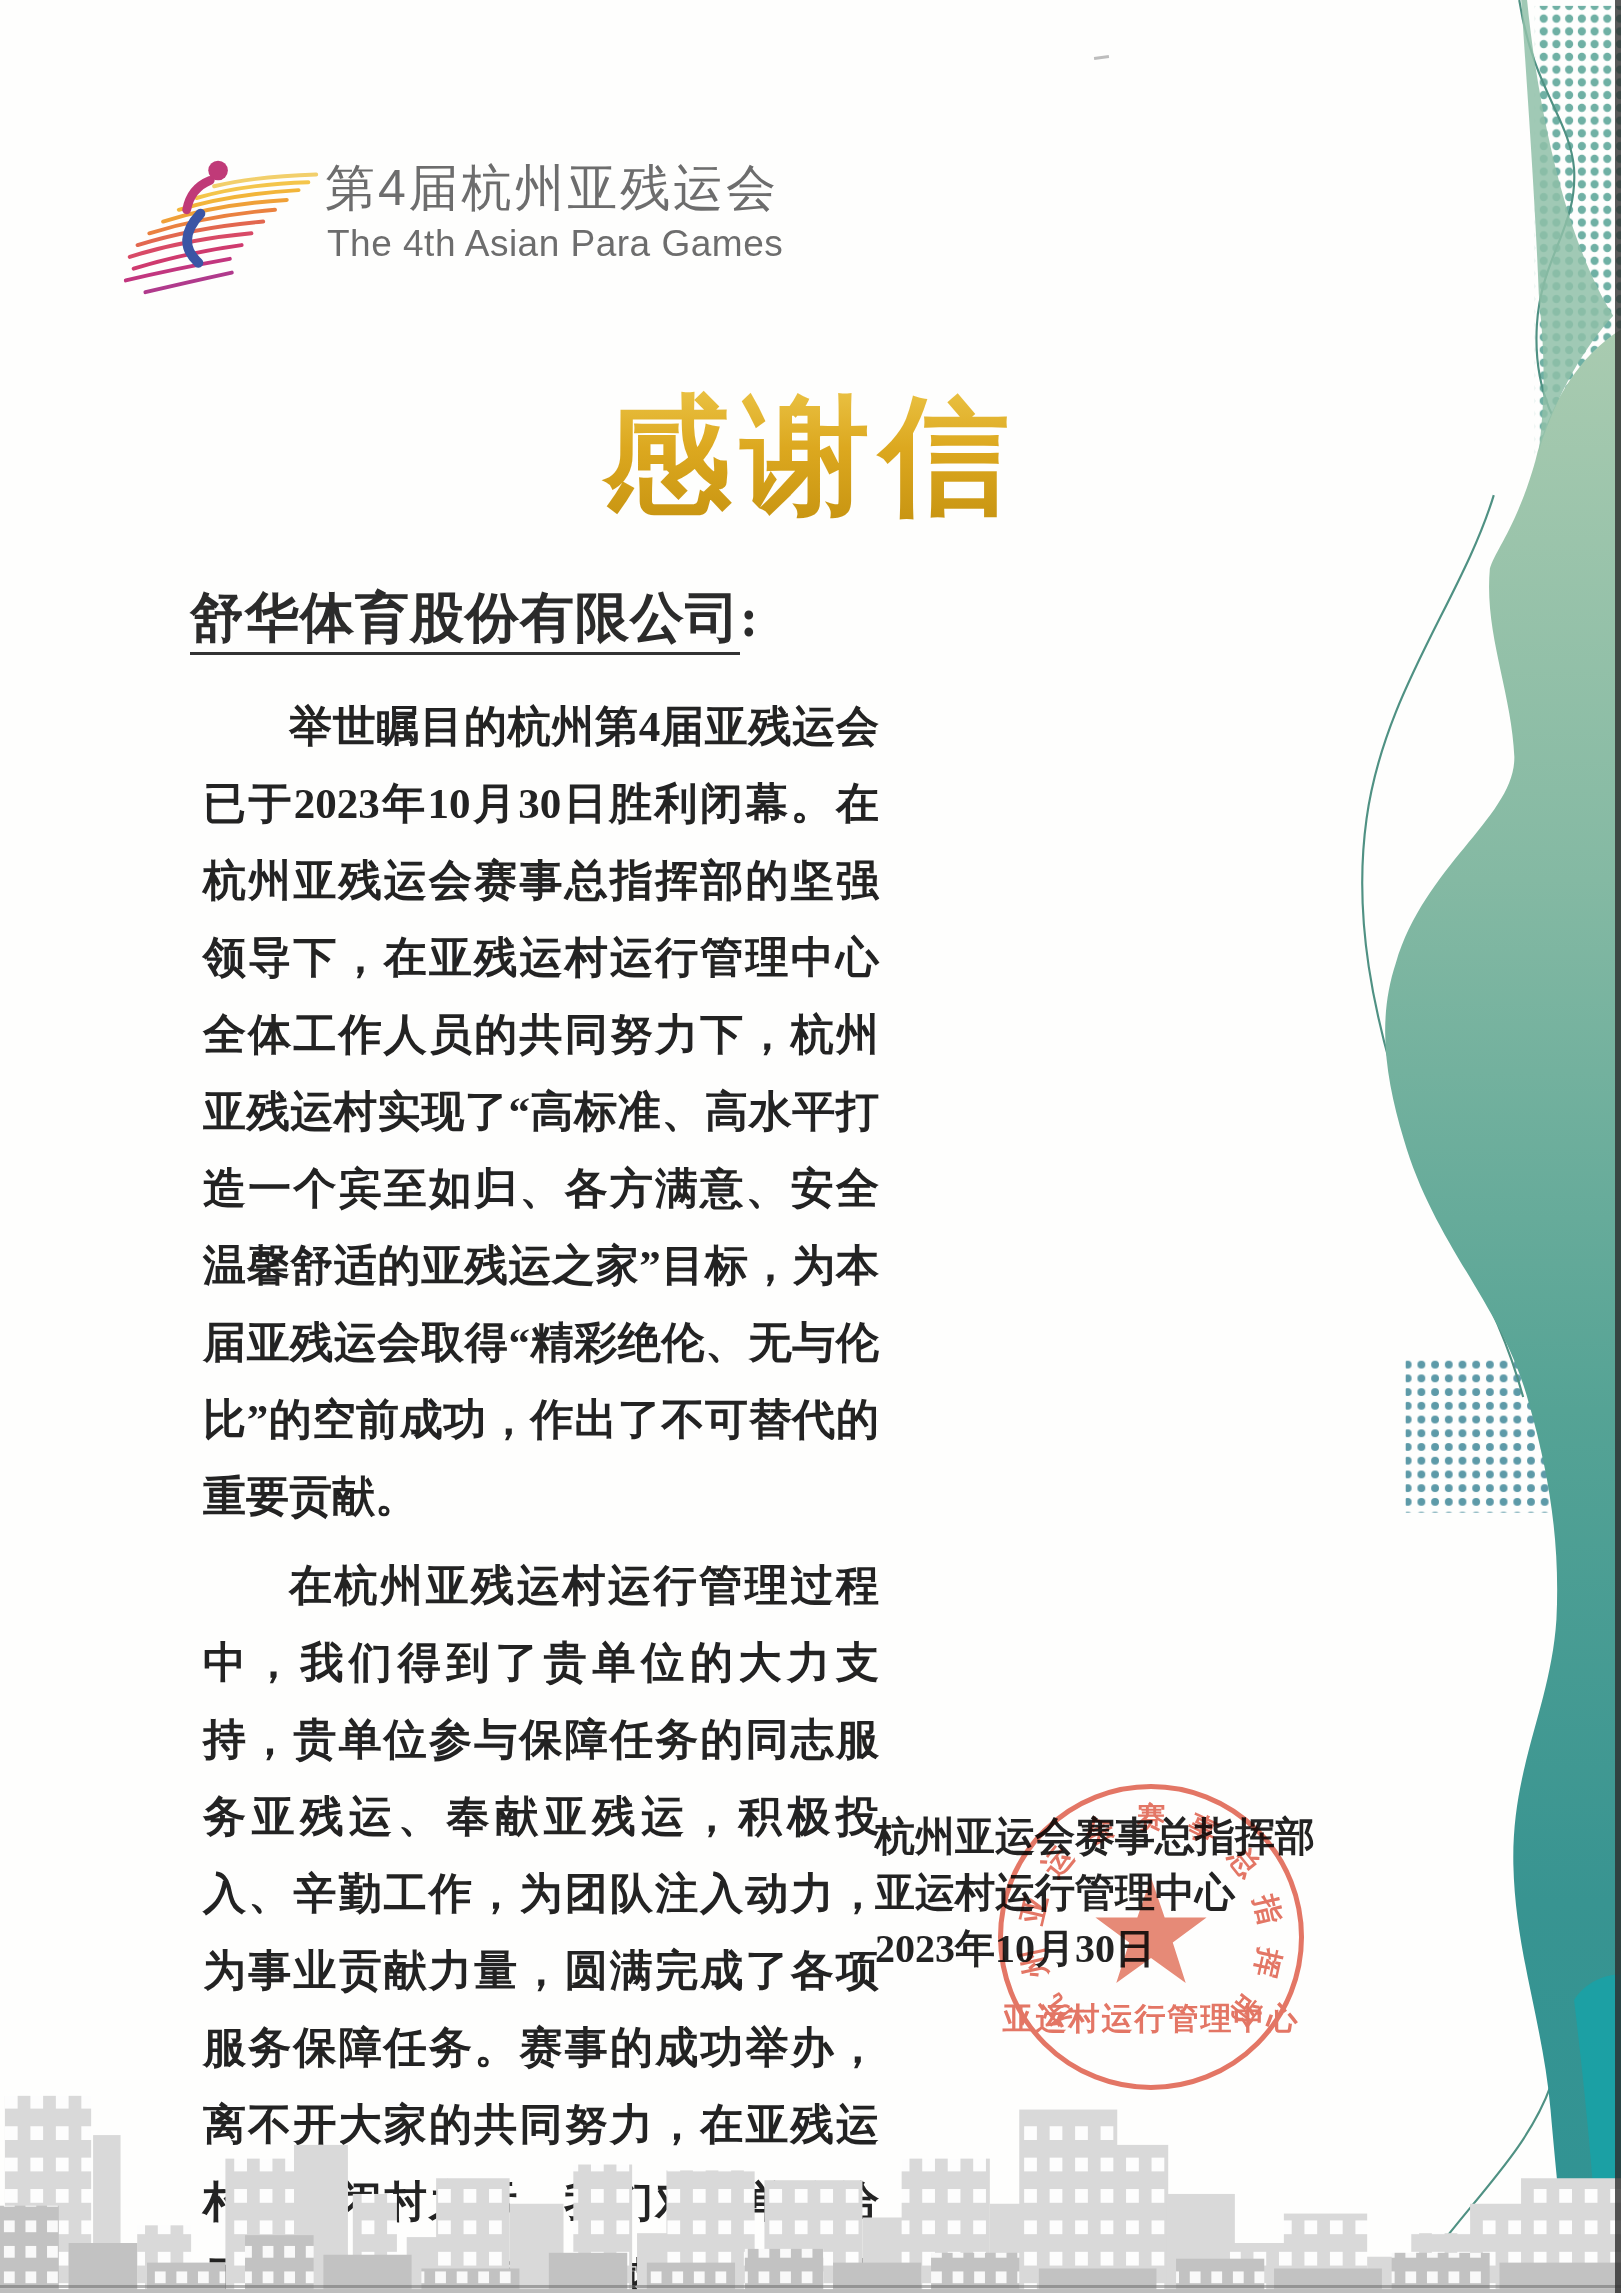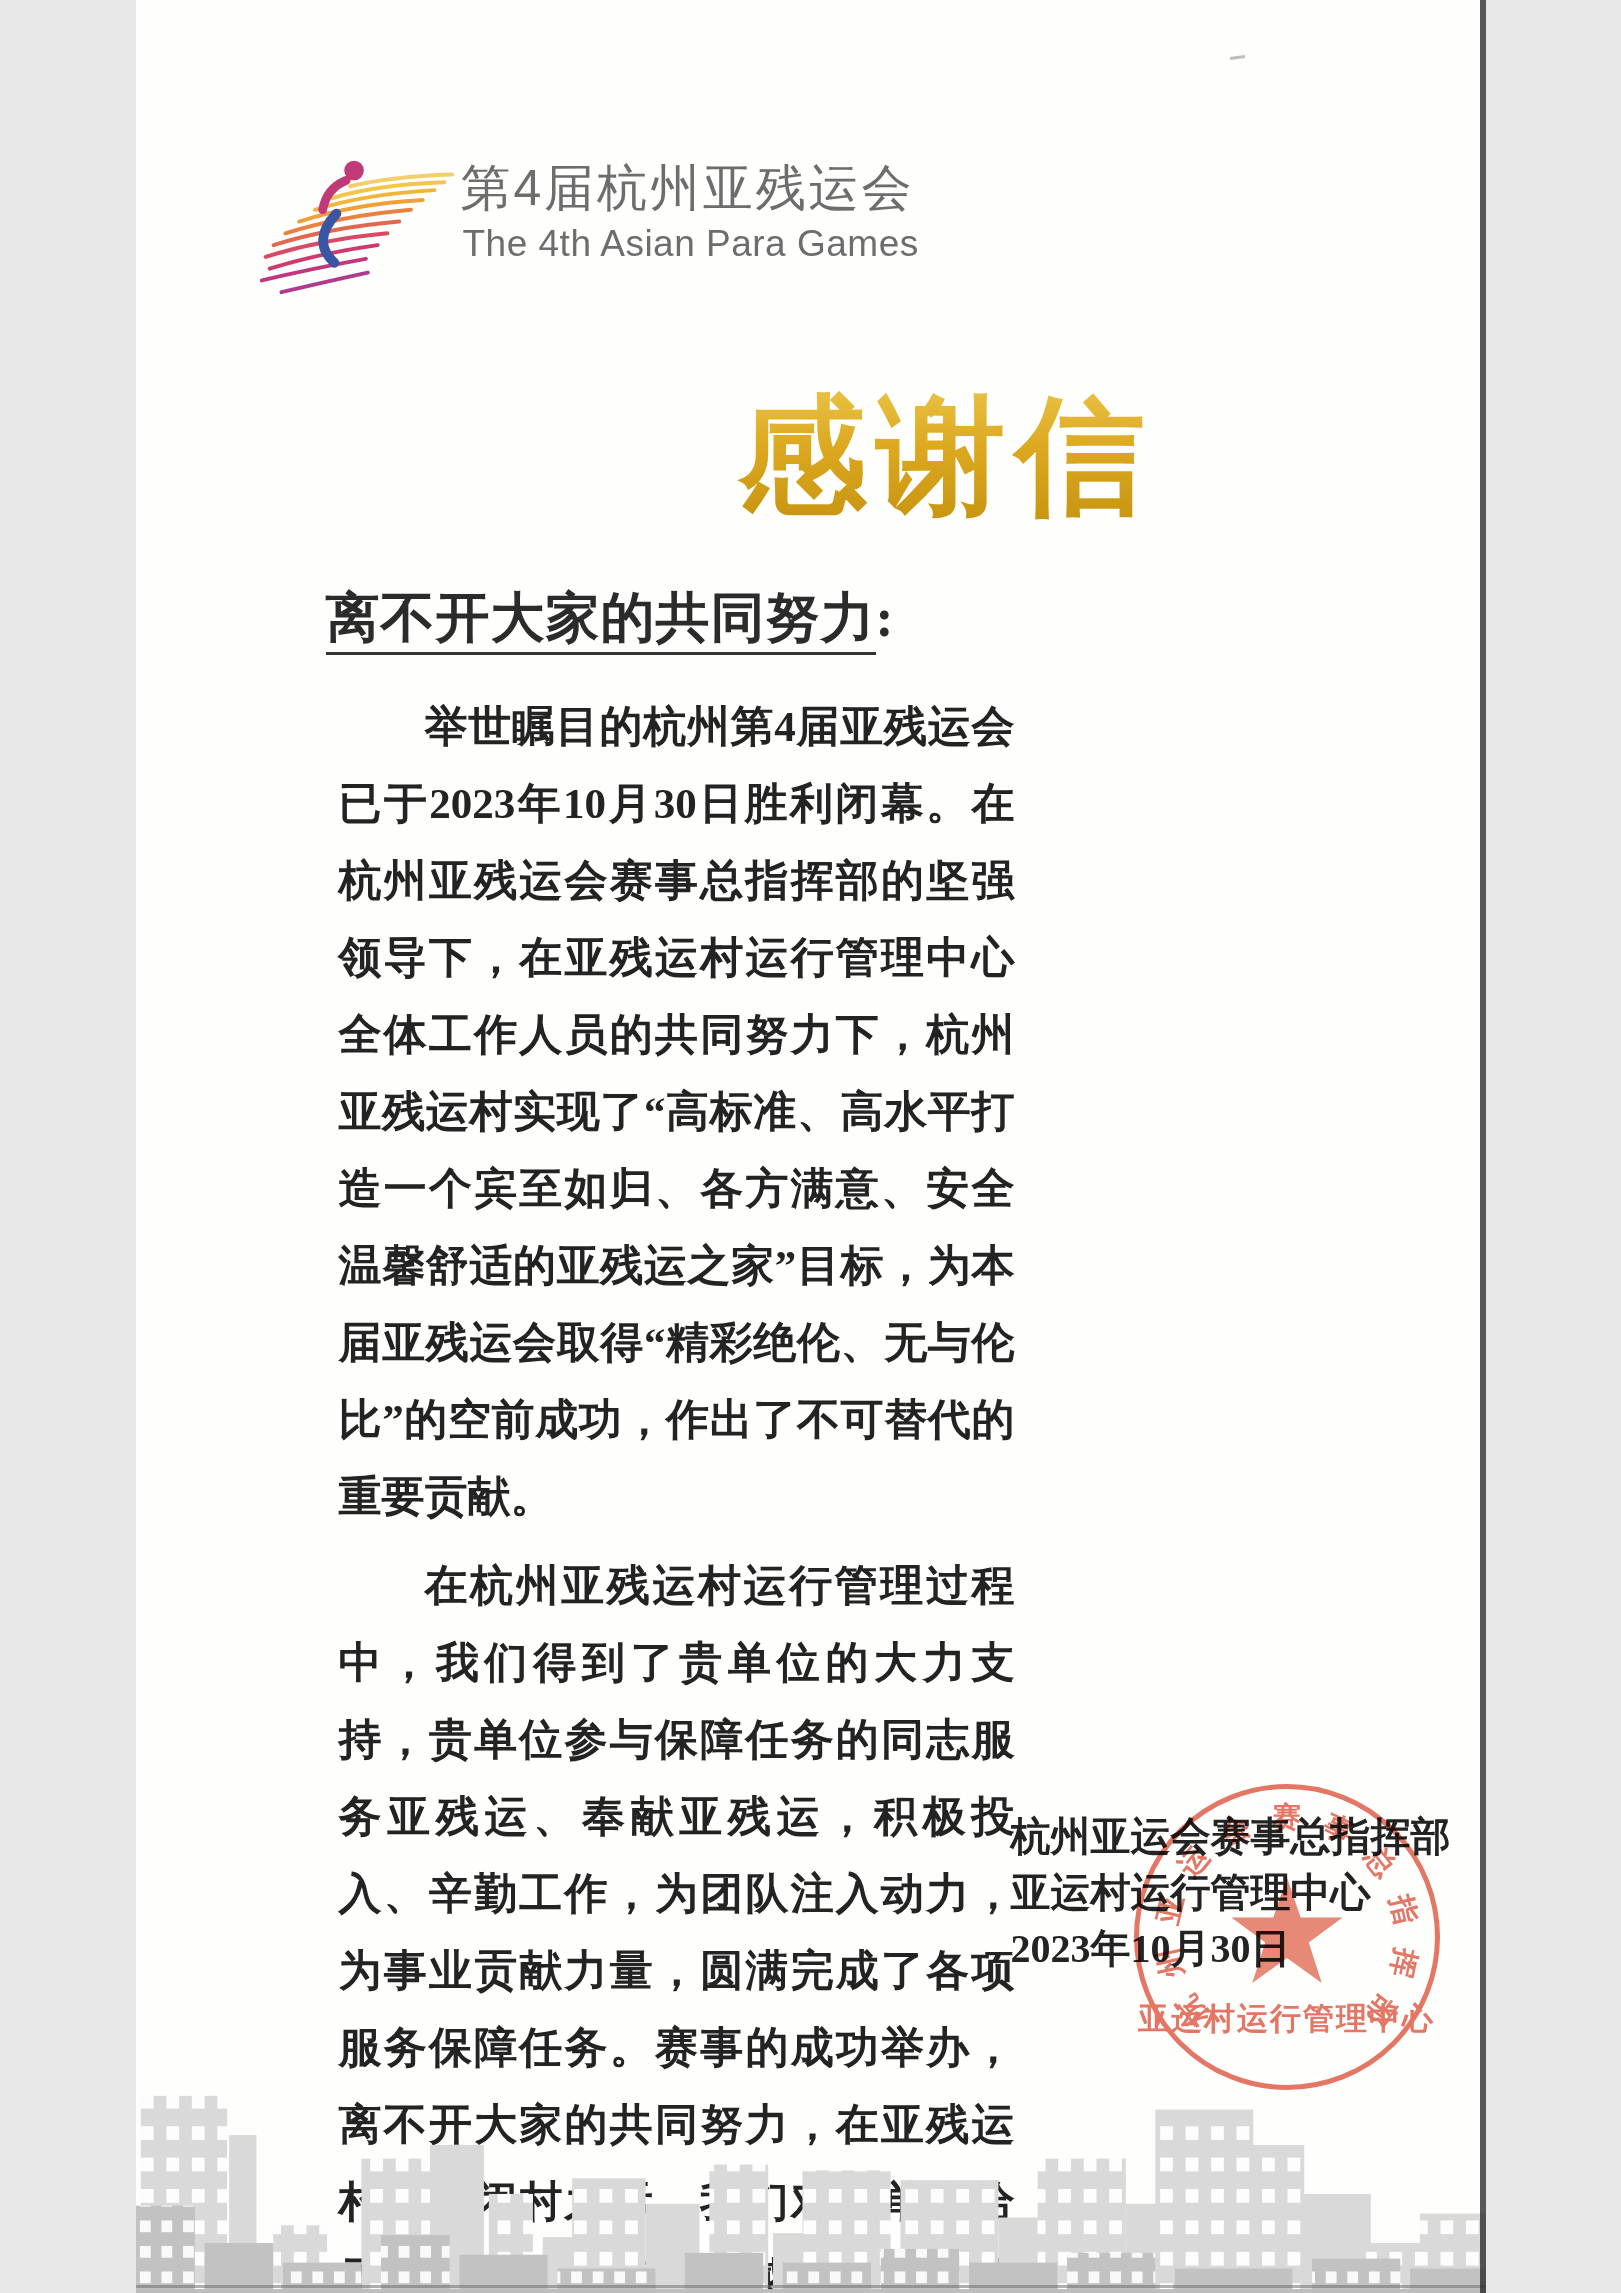--- a/index.html
+++ b/index.html
@@ -1,17 +1,17 @@
 <!DOCTYPE html>
 <html><head>
 <meta charset="utf-8">
 <style>
   html,body{margin:0;padding:0;background:#e8e8e8;}
   .page{
-    position:relative;width:1350px;height:2294px;margin:0 auto;
+    position:relative;width:1621px;height:2294px;margin:0 auto;
     background:#fefefd;overflow:hidden;
     font-family:"Liberation Serif","DejaVu Serif",serif;
   }
   
   .logo-mark{position:absolute;left:116px;top:143px;width:211px;height:162px;}
   .logo-text-cn{
     position:absolute;left:325px;top:155px;font-family:"Liberation Sans","DejaVu Sans",sans-serif;
     font-size:50px;color:#6d6d6d;letter-spacing:2.9px;font-weight:500;
   }
   .logo-text-en{
@@ -134,21 +134,21 @@
       <path d="M96,38 q-20,8 -24,30" stroke="#c03a78" stroke-width="9"></path>
       <path d="M86,72 q-26,28 -2,50" stroke="#3b55a5" stroke-width="10"></path>
     </g>
     <circle cx="104" cy="28" r="10" fill="#c03a78"></circle>
   </svg>
   <div class="logo-text-cn">第4届杭州亚残运会</div>
   <div class="logo-text-en">The 4th Asian Para Games</div>
 
   <div class="title">感谢信</div>
 
-  <div class="salutation"><span class="uname">离不开大家的共同努力</span><span>:</span></div>
+  <div class="salutation"><span class="uname">舒华体育股份有限公司</span><span>:</span></div>
 
   <div class="body-text">
     <p>举世瞩目的杭州第4届亚残运会已于2023年10月30日胜利闭幕。在杭州亚残运会赛事总指挥部的坚强领导下，在亚残运村运行管理中心全体工作人员的共同努力下，杭州亚残运村实现了“高标准、高水平打造一个宾至如归、各方满意、安全温馨舒适的亚残运之家”目标，为本届亚残运会取得“精彩绝伦、无与伦比”的空前成功，作出了不可替代的重要贡献。</p>
     <p>在杭州亚残运村运行管理过程中，我们得到了贵单位的大力支持，贵单位参与保障任务的同志服务亚残运、奉献亚残运，积极投入、辛勤工作，为团队注入动力，为事业贡献力量，圆满完成了各项服务保障任务。赛事的成功举办，离不开大家的共同努力，在亚残运村圆满闭村之际，我们对贵单位给予的支持表示衷心的感谢和诚挚的敬意！</p>
   </div>
 
   <div class="signature">
     <div>杭州亚运会赛事总指挥部</div>
     <div>亚运村运行管理中心</div>
     <div>2023年10月30日</div>

